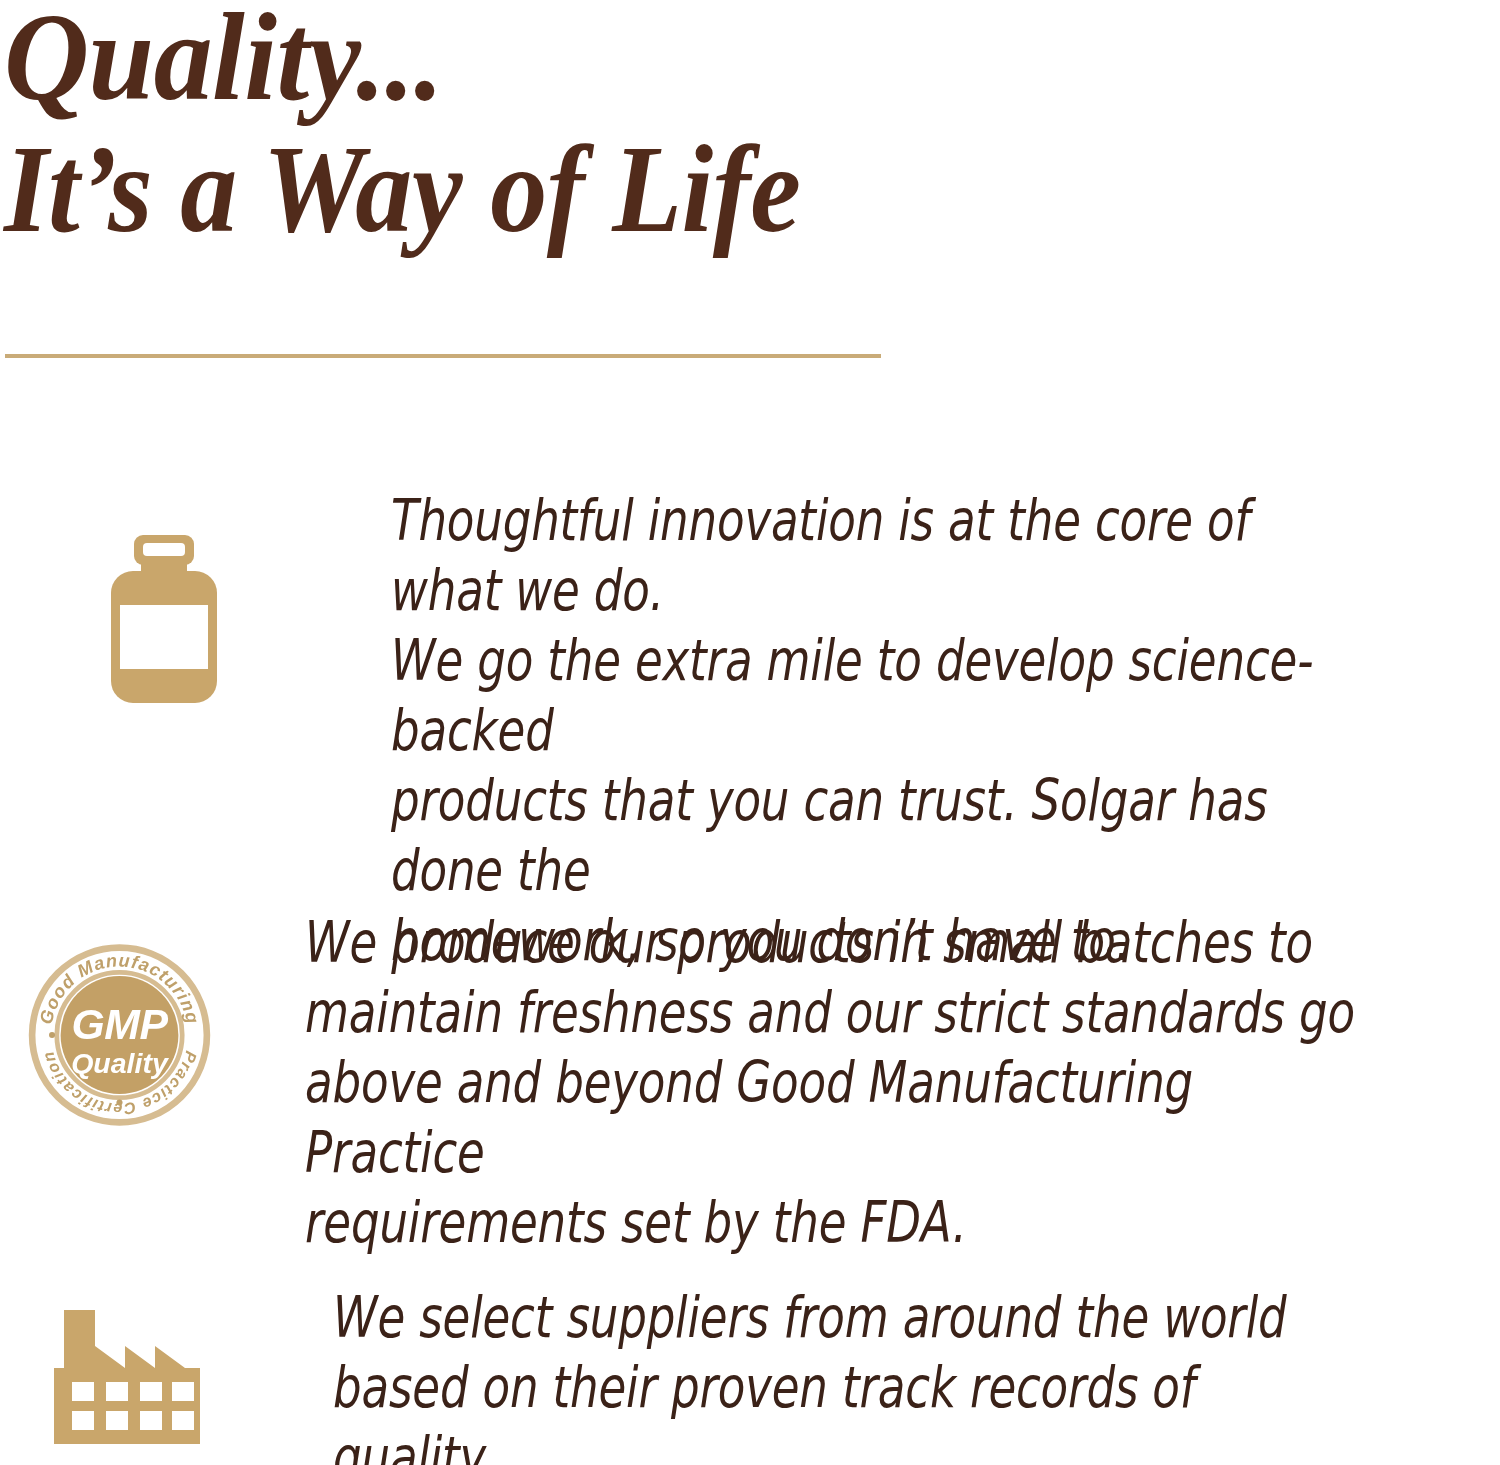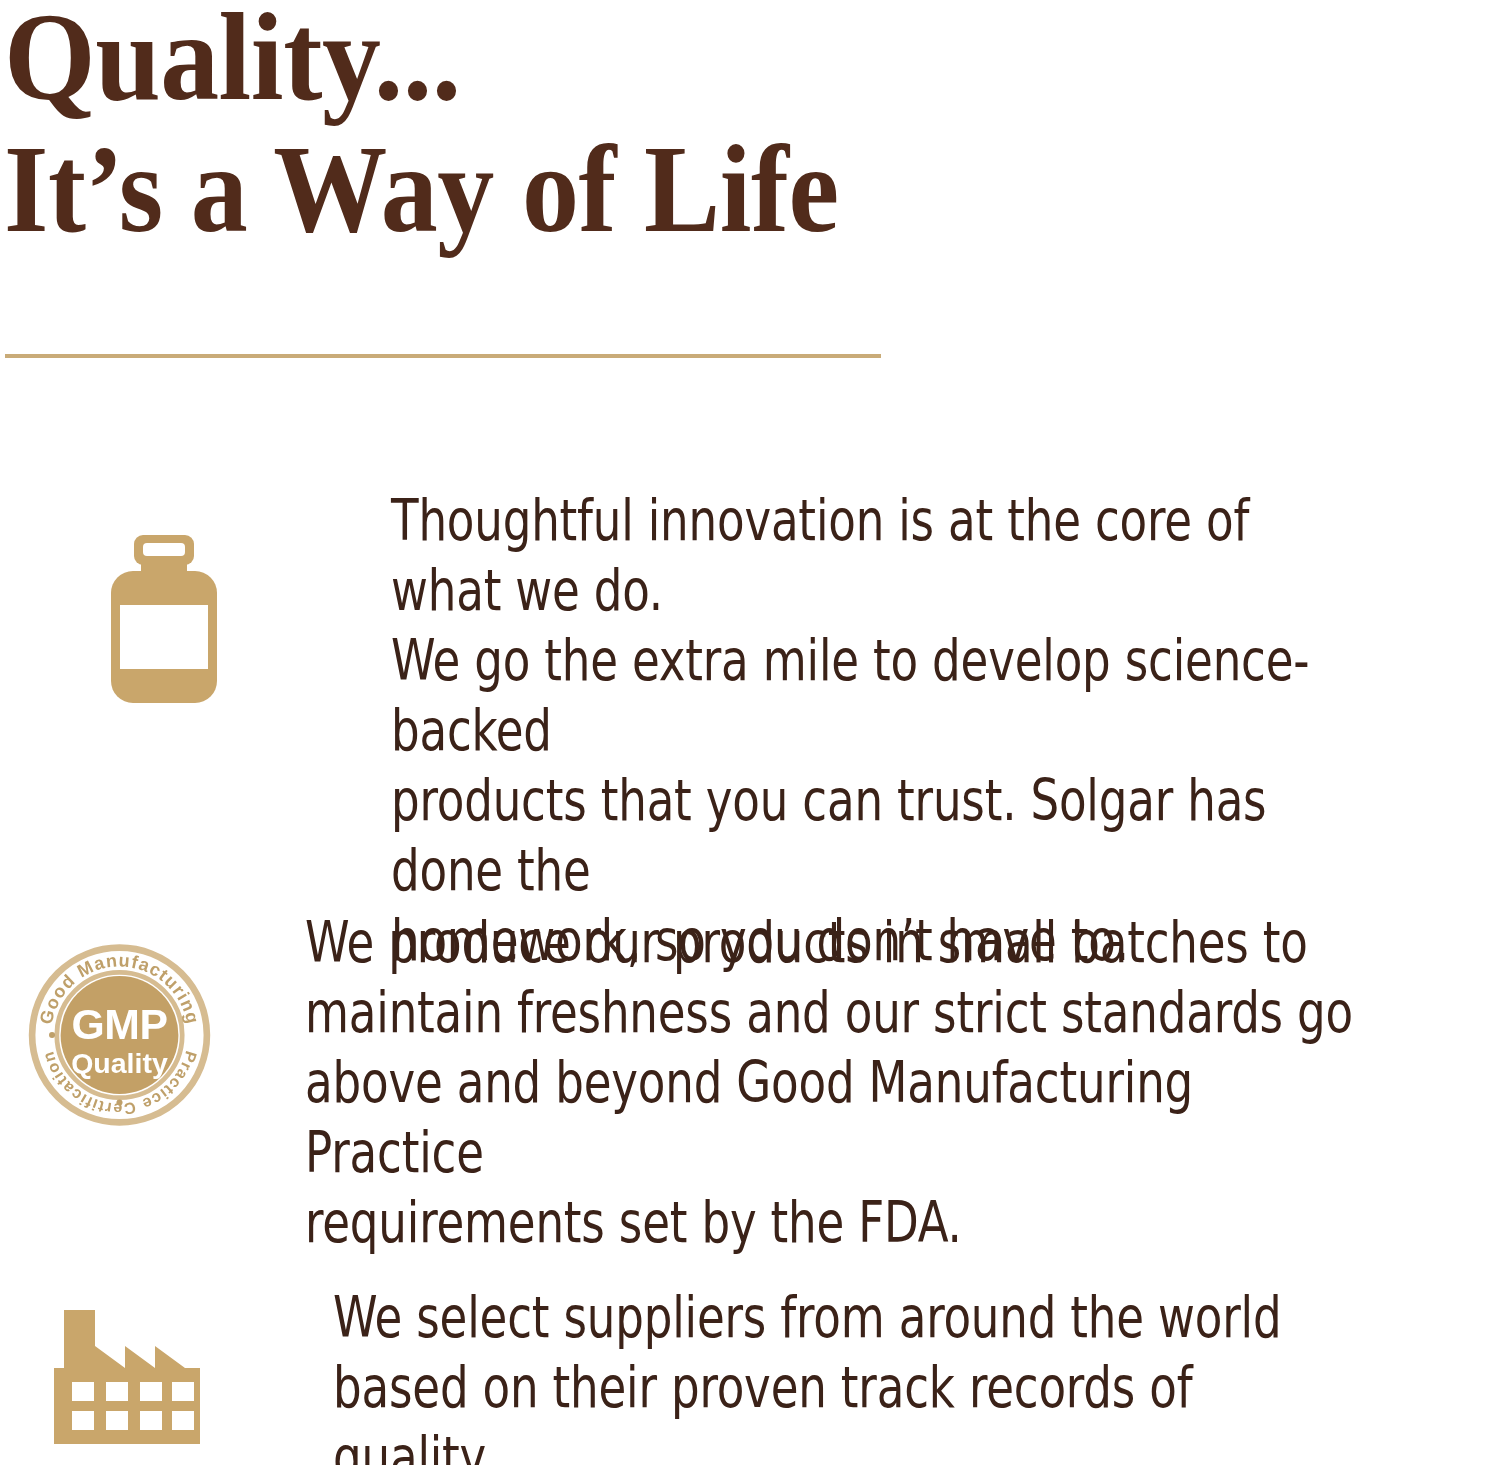--- a/index.html
+++ b/index.html
@@ -12,20 +12,21 @@
     height: 1465px;
     overflow: hidden;
     font-family: "Liberation Sans", sans-serif;
   }
 
   .page {
     position: relative;
     width: 1500px;
     height: 1465px;
     background: #ffffff;
+    font-style: italic;
   }
 
   
   .heading {
     position: absolute;
     left: 4px;
     top: -6px;
     width: 1200px;
   }
   .heading-line {

